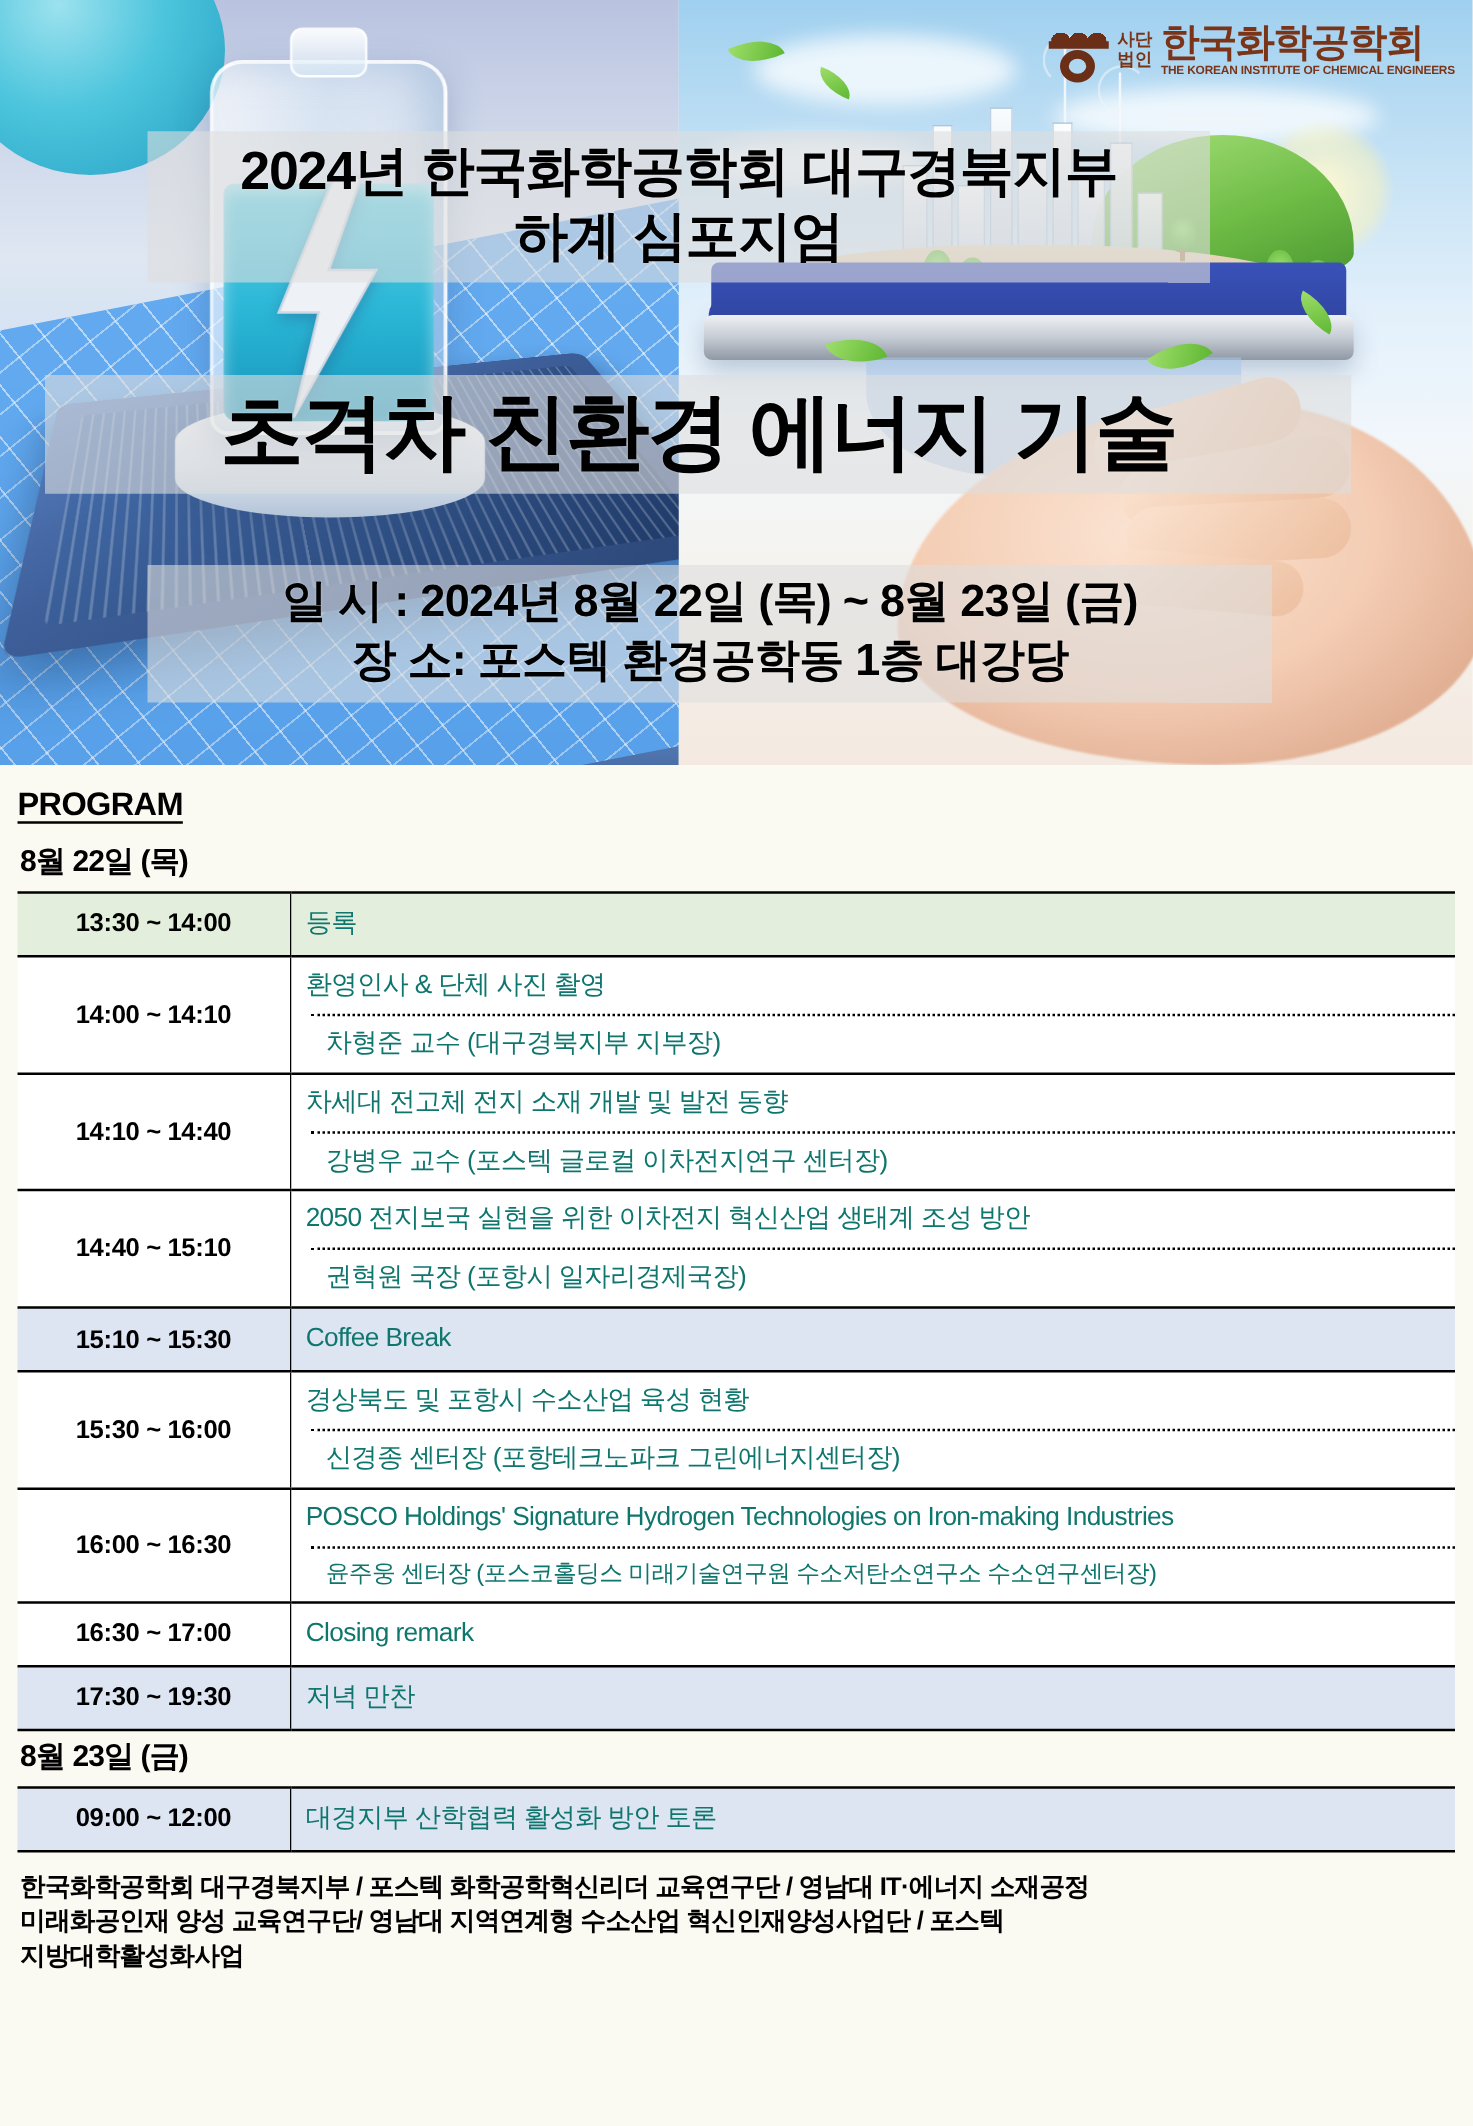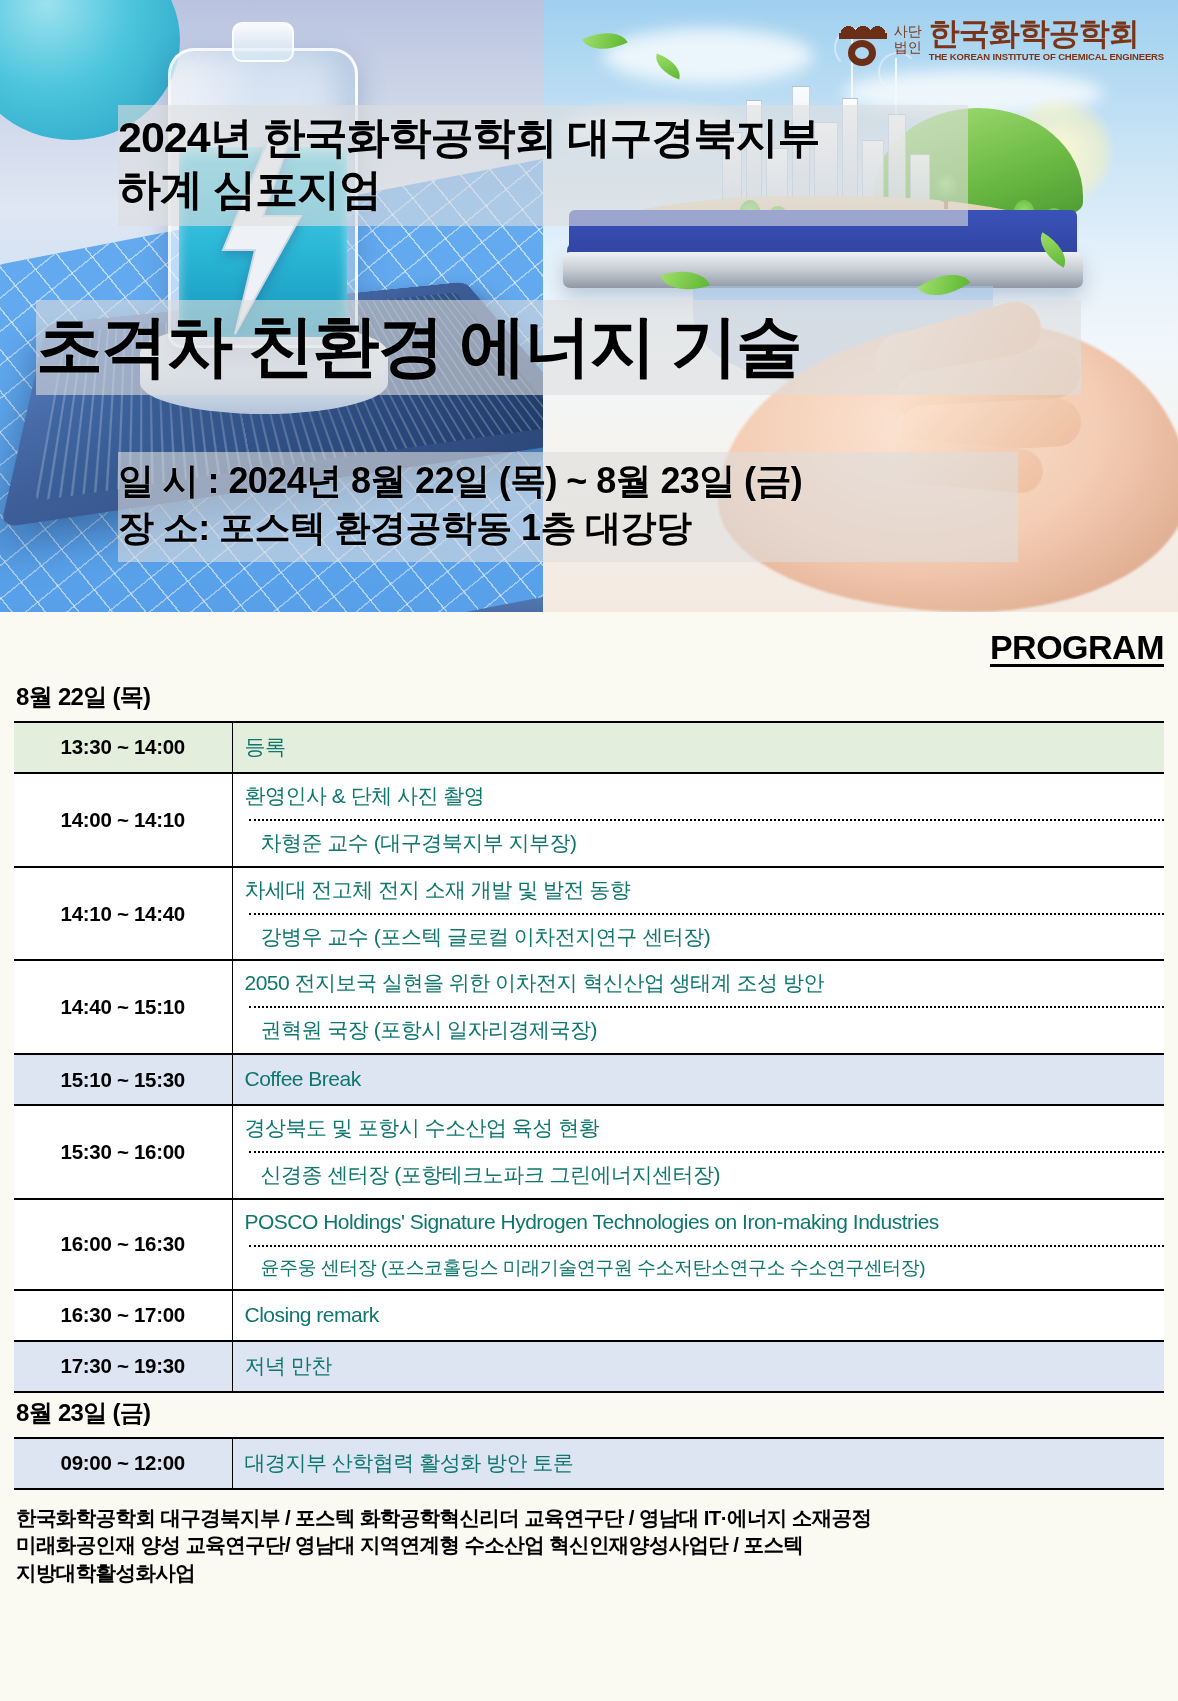--- a/index.html
+++ b/index.html
@@ -281,38 +281,39 @@
     width: 48px; height: 6px; background: #6b2f17;
   }
   .logo-mark .ring {
     position: absolute; left: 9px; top: 26px;
     width: 28px; height: 26px;
     border: 7px solid #6b2f17;
     border-radius: 50%;
   }
   .logo-sadan {
     display: flex; flex-direction: column;
-    font-size: 14px; font-weight: normal; color: #7a3518;
+    font-size: 14px; font-weight: bold; color: #7a3518;
     line-height: 1.12;
   }
   .logo-ko {
     font-size: 31px; font-weight: bold; color: #7a3518;
     letter-spacing: -1px; line-height: 1;
   }
   .logo-en {
     font-size: 9.5px; font-weight: bold; color: #7a3518;
     letter-spacing: -.15px; margin-top: 2px;
   }
   .logo-text { display: flex; flex-direction: column; }
 
   
   .strip {
     position: absolute;
     background: rgba(222,222,222,.60);
     z-index: 30;
+    text-align: center;
     color: #000;
     text-shadow: 0 0 2px rgba(255,255,255,.35);
   }
   .strip-title {
     left: 118px; top: 105px;
     width: 850px; padding: 6px 0 10px;
     font-size: 43px; font-weight: bold; line-height: 1.22;
     letter-spacing: -1px;
   }
   .strip-sub {
@@ -327,22 +328,22 @@
     font-size: 36px; font-weight: bold; line-height: 1.30;
     letter-spacing: -.6px;
   }
 
   
   .program {
     position: relative;
     padding: 0 14px;
   }
   .program-head {
-    text-align: right;
-    font-size: 34px;
+    text-align: left;
+    font-size: 26px;
     font-weight: bold;
     color: #000;
     text-decoration: underline;
     text-underline-offset: 5px;
     margin: 16px 0 14px;
     letter-spacing: -.5px;
   }
   .day-label {
     font-size: 24px;
     font-weight: bold;

